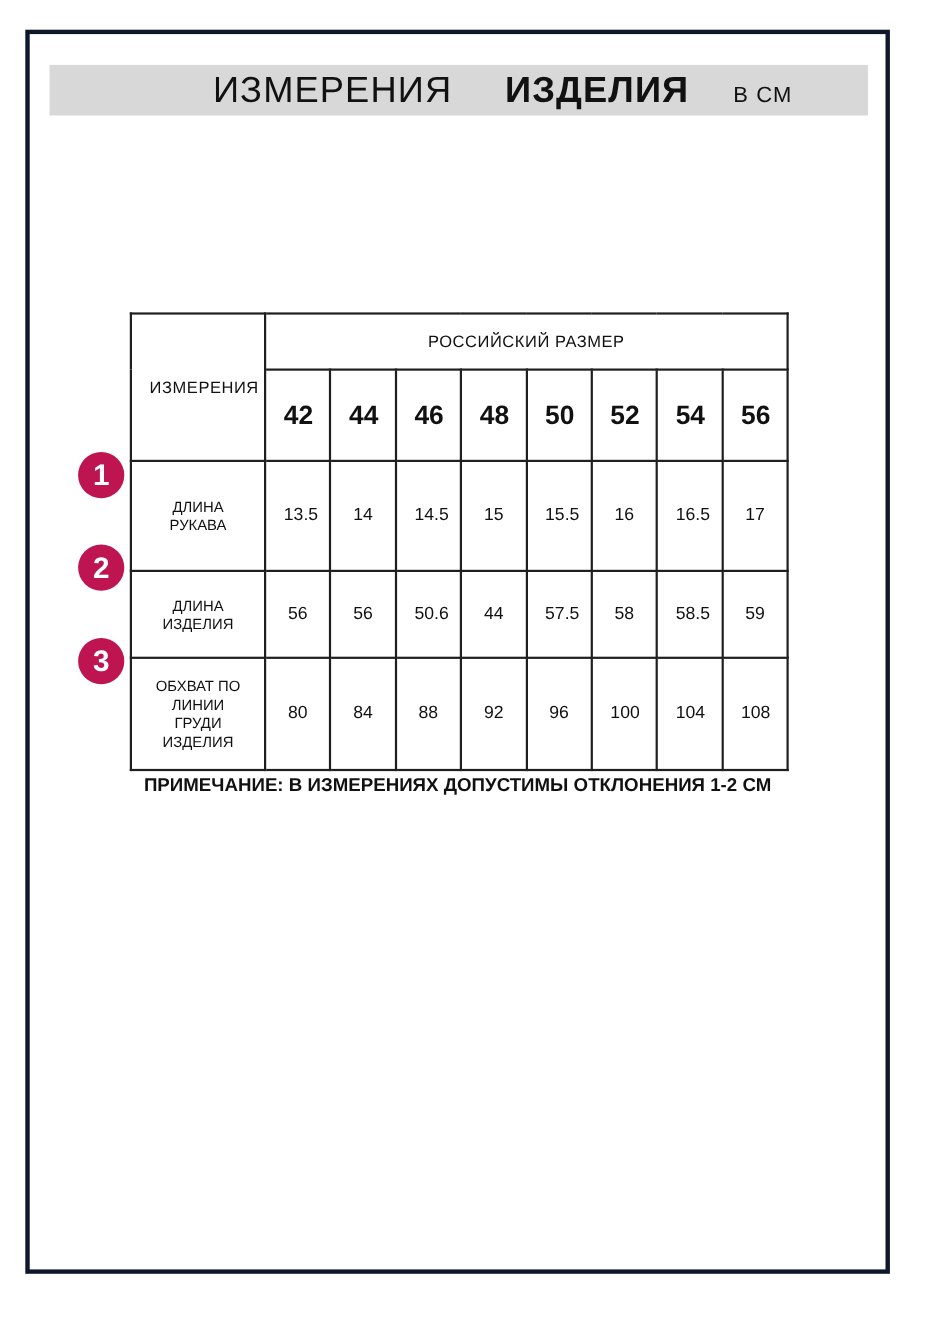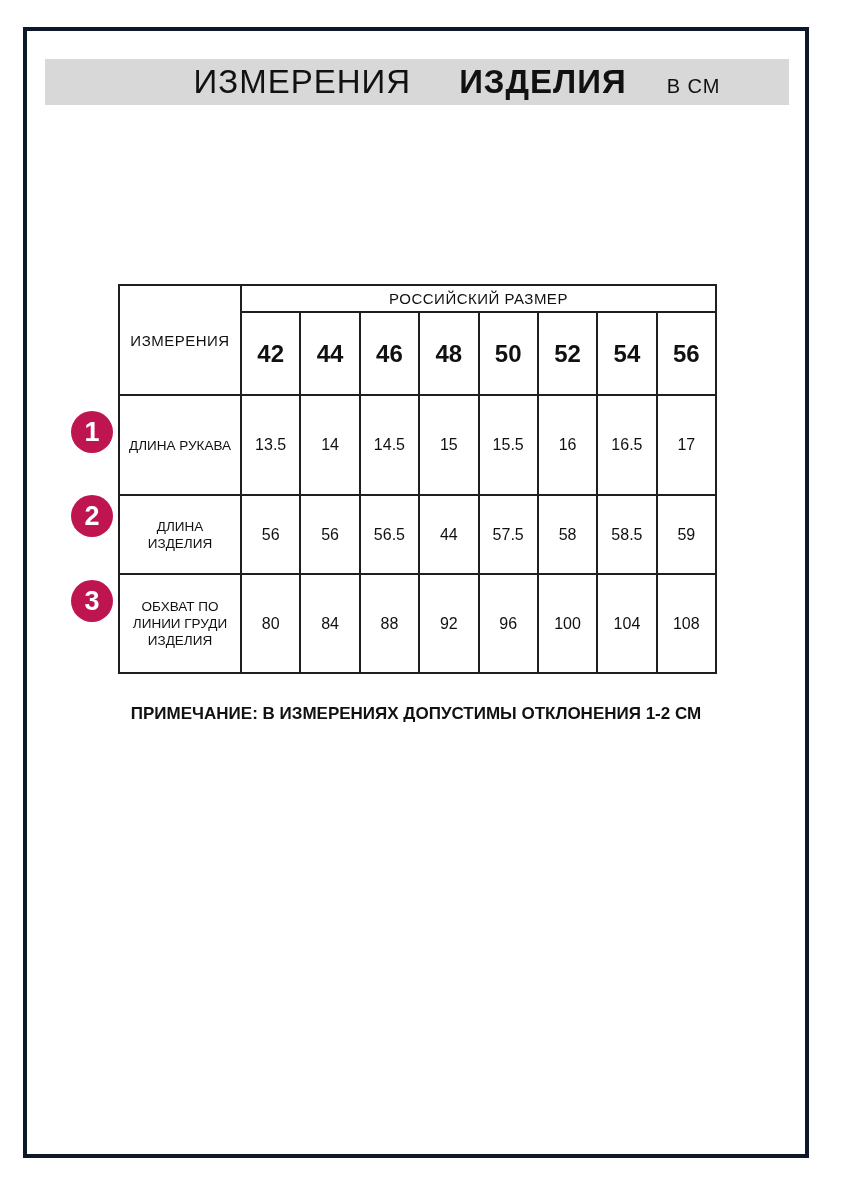--- a/index.html
+++ b/index.html
@@ -56,21 +56,21 @@
   }
   table.size-table {
     border-collapse: collapse;
     table-layout: fixed;
     width: 599px;
   }
   table.size-table td {
     border: 2px solid #1f1f1f;
     text-align: center;
     vertical-align: middle;
-    padding: 4px;
+    padding: 16px;
   }
   td.corner-cell { font-size: 15px; letter-spacing: 0.5px; }
   tr.group-row td  { height: 17px; font-size: 15px; letter-spacing: 0.5px; }
   tr.sizes-row td  { height: 83px; font-size: 24px; font-weight: 700; }
   tr.data-row-1 td { height: 100px; }
   tr.data-row-2 td { height: 79px; }
   tr.data-row-3 td { height: 99px; }
   td.row-label {
     font-size: 13.5px;
     line-height: 17px;
@@ -153,21 +153,21 @@
           <td class="value-cell">15.5</td>
           <td class="value-cell">16</td>
           <td class="value-cell">16.5</td>
           <td class="value-cell">17</td>
         </tr>
         <tr class="data-row-2">
           <td class="row-label">ДЛИНА
 ИЗДЕЛИЯ</td>
           <td class="value-cell">56</td>
           <td class="value-cell">56</td>
-          <td class="value-cell">56.5</td>
+          <td class="value-cell">50.6</td>
           <td class="value-cell">44</td>
           <td class="value-cell">57.5</td>
           <td class="value-cell">58</td>
           <td class="value-cell">58.5</td>
           <td class="value-cell">59</td>
         </tr>
         <tr class="data-row-3">
           <td class="row-label">ОБХВАТ ПО
 ЛИНИИ ГРУДИ
 ИЗДЕЛИЯ</td>

